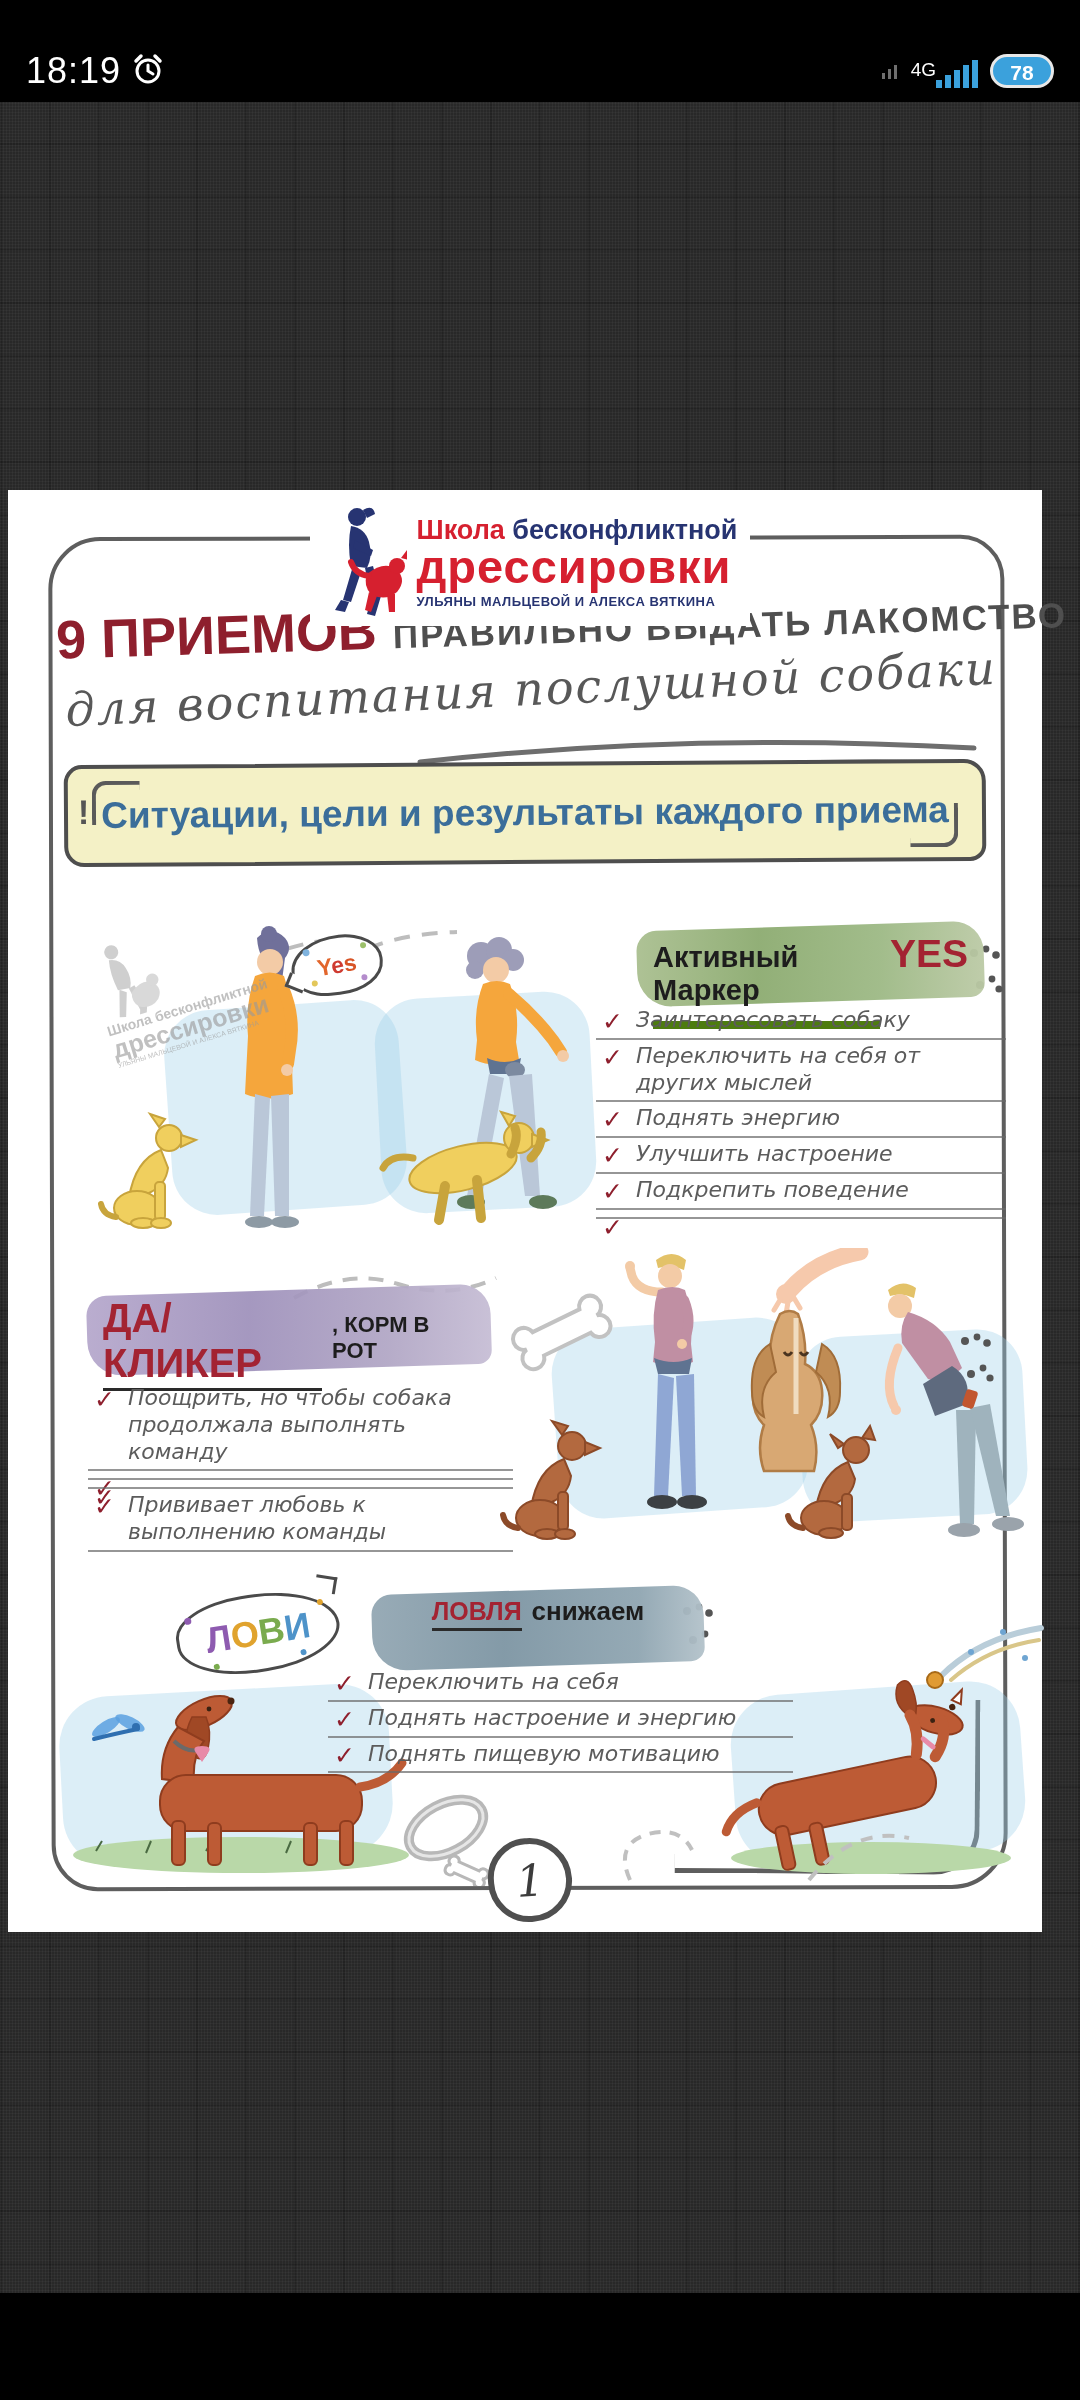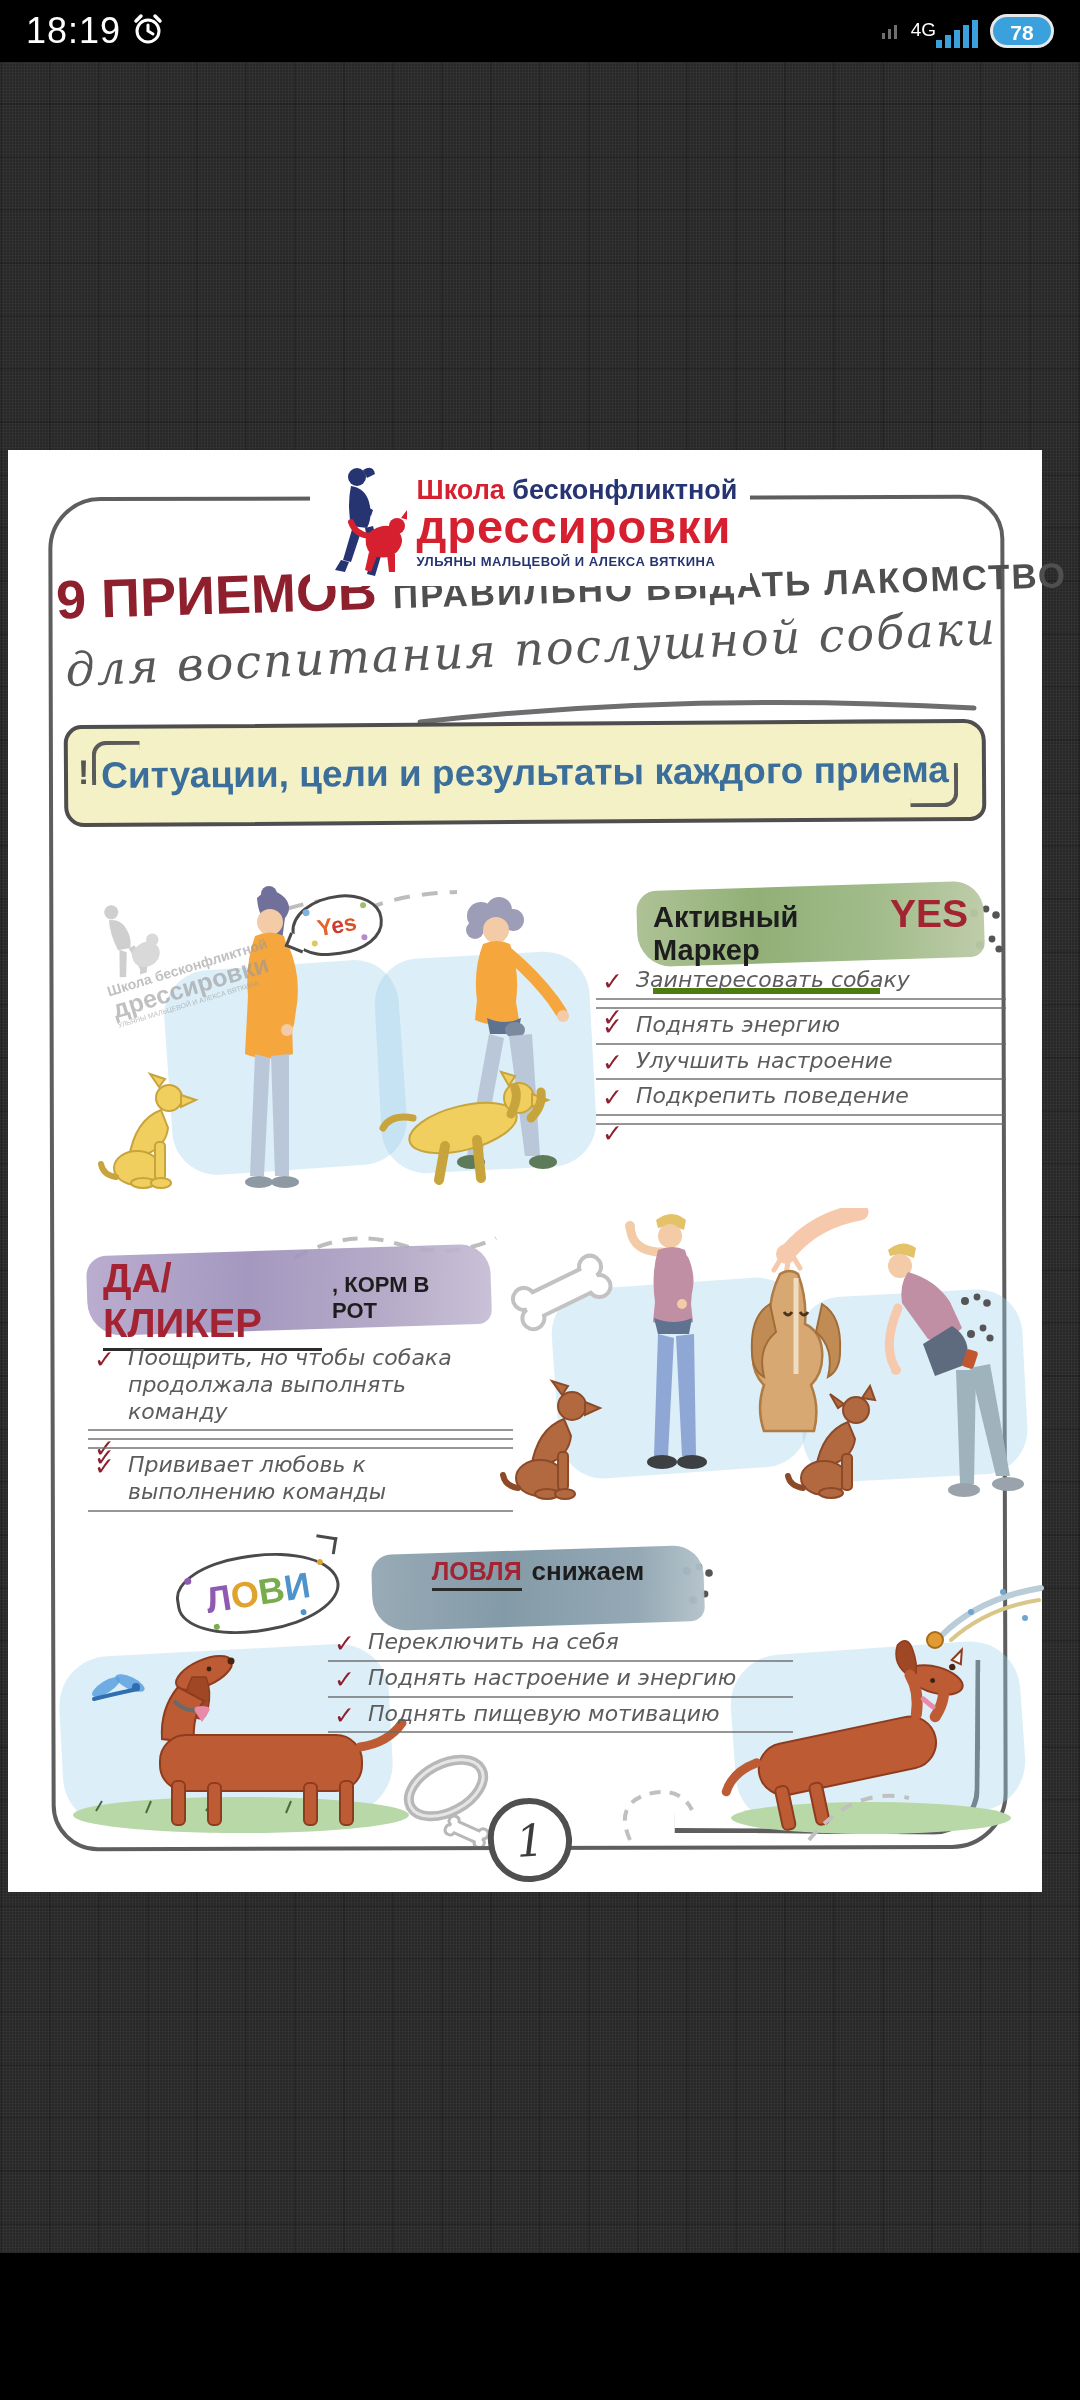--- a/index.html
+++ b/index.html
@@ -1,17 +1,17 @@
 <!DOCTYPE html>
 <html><head>
 <meta charset="utf-8">
 <style>
   html,body{margin:0;padding:0;background:#000;}
   .screen{position:relative;width:1080px;height:2253px;overflow:hidden;background:#0369a1;
-          font-family:"Liberation Sans","DejaVu Sans",sans-serif;}
+          font-family:"Liberation Sans","DejaVu Sans",sans-serif;margin-top:40px;}
 
   
   .status-bar{position:absolute;left:0;top:0;width:1080px;height:62px;background:#000;color:#fff;
               display:flex;align-items:center;justify-content:space-between;padding:0 26px;box-sizing:border-box;}
   .sb-left{display:flex;align-items:center;gap:10px;}
   .sb-time{font-size:36px;letter-spacing:1px;}
   .sb-right{display:flex;align-items:flex-end;gap:10px;}
   .sb-net{display:flex;flex-direction:row;align-items:flex-start;line-height:1;}
   .sb-netlabel{font-size:19px;color:#fff;margin-bottom:2px;}
   .battery{width:64px;height:34px;border:3px solid #e8e8e8;border-radius:18px;background:#3ba1dc;
@@ -77,21 +77,21 @@
 
   
   .scene{position:absolute;z-index:0;}
 
   
   .sec-header{position:absolute;display:flex;align-items:baseline;justify-content:center;gap:10px;z-index:2;}
   .swash{position:absolute;inset:-6px -16px;border-radius:20px 30px 14px 34px;transform:rotate(-1.8deg);z-index:-1;}
   .sw-g{background:linear-gradient(93deg,#aabf90,#8cab70 35%,#9db985 70%,#bccaa6);opacity:.95;}
   .sw-p{background:linear-gradient(93deg,#b4a6cb,#9d8fba 40%,#b0a5c4 75%,#c5bcd4);opacity:.92;}
   .sw-b{background:linear-gradient(93deg,#93a7b3,#7d95a3 40%,#8fa5b1 80%,#b3c2ca);opacity:.95;}
-  .h-black{font-weight:bold;color:#1d1d1d;border-bottom:6px solid #4d7c0f;padding-bottom:21px;}
+  .h-black{font-weight:bold;color:#1d1d1d;border-bottom:8px solid #4d7c0f;padding-bottom:14px;}
   .h-red{font-weight:bold;color:#a32332;}
   .h1-black{font-size:29px;} .h1-red{font-size:39px;border-bottom:none;}
   .h2-red{font-size:40px;border-bottom:3px solid #2a2a2a;padding-bottom:2px;}
   .h2-suffix{font-size:22px;font-weight:bold;color:#1d1d1d;text-transform:uppercase;}
   .h3-red{font-size:25px;border-bottom:3px solid #2a2a2a;padding-bottom:2px;}
   .h3-suffix{font-size:26px;font-weight:bold;color:#1d1d1d;}
 
   
   .cl{position:absolute;margin:0;padding:0;list-style:none;
       font-family:"DejaVu Sans",sans-serif;font-style:italic;font-size:22px;line-height:1.22;color:#5c5c5c;z-index:2;}
@@ -288,21 +288,21 @@
       <i class="dot" style="right:14px;bottom:9px;width:6px;height:6px;background:#b48ccc"></i>
     </div>
 
     <div class="sec-header" style="left:645px;top:442px;width:315px;height:64px;">
       <div class="swash sw-g"></div>
       <span class="h-black h1-black">Активный Маркер</span>
       <span class="h-red h1-red">YES</span>
     </div>
     <ul class="cl" style="left:588px;top:514px;width:410px;">
       <li><span class="chk">✓</span><span>Заинтересовать собаку</span></li>
-      <li><span class="chk">✓</span></li>
+      <li><span class="chk">✓</span><span>Переключить на себя от других мыслей</span></li>
       <li><span class="chk">✓</span><span>Поднять энергию</span></li>
       <li><span class="chk">✓</span><span>Улучшить настроение</span></li>
       <li><span class="chk">✓</span><span>Подкрепить поведение</span></li>
       <li><span class="chk">✓</span></li>
     </ul>
     <svg class="pawcluster" style="left:958px;top:455px;" width="40" height="52" viewBox="0 0 40 52">
       <circle cx="8" cy="8" r="4" fill="#555"></circle>
         <circle cx="20" cy="4" r="3.4" fill="#555"></circle>
         <circle cx="30" cy="10" r="3.8" fill="#555"></circle>
       <circle cx="14" cy="40" r="4" fill="#555"></circle>

